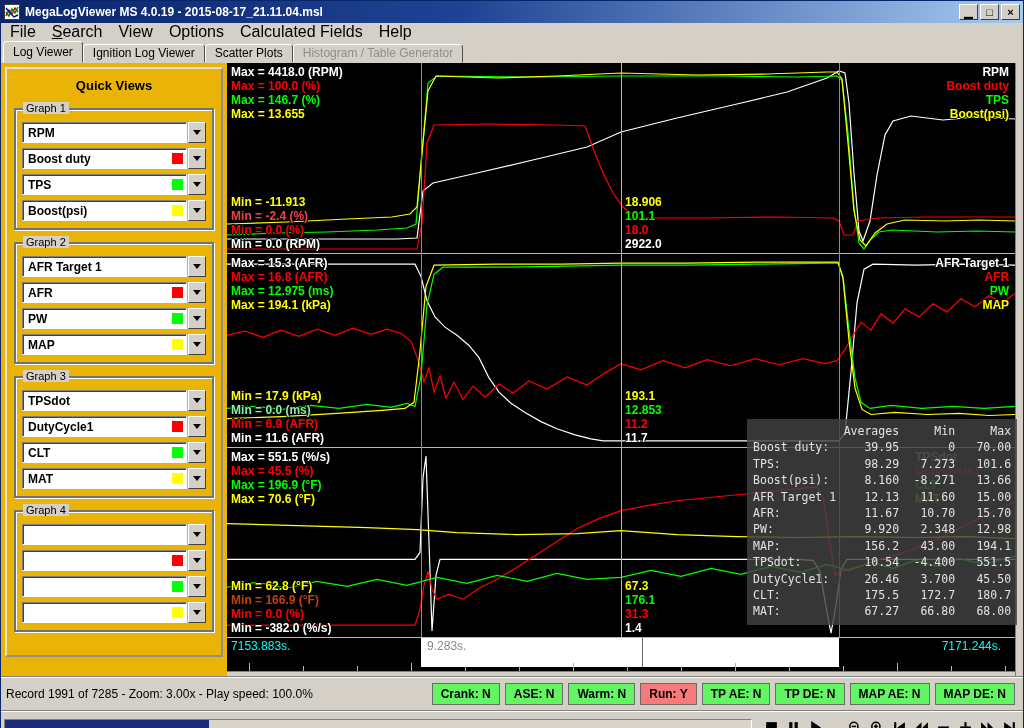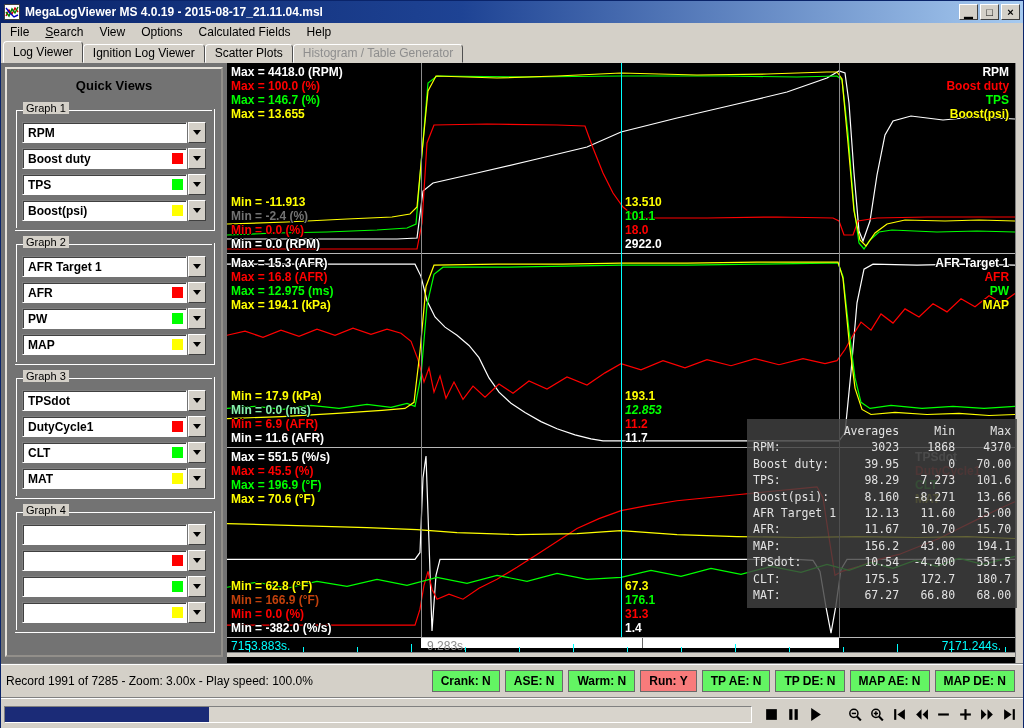--- a/index.html
+++ b/index.html
@@ -11,35 +11,35 @@
   .titlebar { height:22px; background:linear-gradient(90deg,#0a246a 0%,#1e4394 45%,#a6caf0 100%);
               display:flex; align-items:center; padding:0 3px; color:#fff;
               font-weight:bold; font-size:12px; flex:0 0 22px;}
   .title-text { margin-left:5px; flex:1; white-space:nowrap; }
   .win-btn { width:19px; height:16px; background:#d4d0c8; border:1px solid;
              border-color:#fff #404040 #404040 #fff; color:#000; font:bold 11px "Liberation Sans",sans-serif;
              display:flex; align-items:center; justify-content:center; margin-left:2px; }
 
   
   .menubar { height:18px; background:#d4d0c8; display:flex; align-items:center;
-             font-size:12px; padding-left:1px; flex:0 0 18px; }
+             font-size:16px; padding-left:1px; flex:0 0 18px; }
   .menu-item { padding:1px 8px; white-space:nowrap; }
 
   
   .tabbar { height:22px; background:#d4d0c8; display:flex; align-items:flex-end;
             padding-left:2px; flex:0 0 22px; }
   .tab { height:19px; line-height:17px; padding:0 9px; font-size:12px; background:#d4d0c8;
          border:1px solid; border-color:#fff #505050 #d4d0c8 #fff; border-radius:4px 4px 0 0;
          white-space:nowrap; }
   .tab.active { height:22px; line-height:20px; position:relative; z-index:2; }
   .tab.disabled { color:#8e8e8e; }
 
   
   .main { flex:0 0 600px; display:flex; }
-  .sidebar { width:228px; background:#737373; }
+  .sidebar { width:228px; background:#eab308; }
   .sidebar-panel { margin:4px 4px 0 4px; height:590px; border:2px outset #e6e2da; }
   .qv-title { text-align:center; font-weight:bold; font-size:13px; padding:9px 0 3px; }
   .group { position:relative; margin:12px 7px 4px 7px; padding:7px 0 2px;
            border:2px solid #737373; box-shadow:inset 1px 1px 0 #ffffff,1px 1px 0 #ffffff; }
   .group-label { position:absolute; top:-8px; left:7px; background:#d4d0c8; padding:0 3px; font-size:11px; }
   .combo { display:flex; height:21px; margin:5px 6px; }
   .combo-field { flex:1; background:#fff; border:1px solid #7f7f7f;
                  border-right-color:#fff; border-bottom-color:#fff;
                  box-shadow:inset 1px 1px 0 #404040;
                  display:flex; align-items:center; padding:0 3px 0 5px;
@@ -73,21 +73,21 @@
   
   .stats-table { position:absolute; left:520px; top:356px; width:270px; z-index:6;
                  background:rgba(66,66,66,0.82); color:#e2e2e2;
                  font:11.5px "DejaVu Sans Mono",monospace; padding:4px 6px 5px 6px; }
   .st-row { display:flex; line-height:16.4px; white-space:nowrap; }
   .st-name { flex:1; text-align:left; overflow:hidden; }
   .st-v { width:56px; text-align:right; flex:0 0 56px; }
   .st-v.w1 { width:60px; flex:0 0 60px; }
 
   
-  .timebar { position:relative; height:15px; background:#000; border-top:1px solid #b8b8b8;
+  .timebar { position:relative; height:34px; background:#000; border-top:1px solid #b8b8b8;
              font-size:12px; }
   .tb-band { position:absolute; left:194px; width:418px; top:0; bottom:4px; background:#fff; }
   .tb-start { position:absolute; left:4px; top:1px; color:#00ffff; z-index:2; }
   .tb-sel { position:absolute; left:200px; top:1px; color:#8a8a8a; z-index:2; }
   .tb-end { position:absolute; right:14px; top:1px; color:#00ffff; z-index:2; }
   .tb-marker { position:absolute; left:415px; top:0; bottom:4px; width:1px; background:#666; z-index:2; }
   .tick { position:absolute; bottom:0; width:1px; height:5px; background:#00ffff; z-index:3; }
   .graph-col-pad { height:5px; background:#d4d0c8; border-top:1px solid #808080; }
   .right-strip { width:8px; background:#d4d0c8; border-left:1px solid #808080; }
 
@@ -314,26 +314,26 @@
             <polyline points="0,161 60,159 120,156 165,154 183,151 190,144 195,90 201,28 209,13 270,15 330,13 394,10 470,12 540,11 600,9 610,9 615,16 621,80 627,148 633,177 639,183 648,170 660,161 678,157 718,158 752,157 788,158" fill="none" stroke="#ffff00" stroke-width="1.2"></polyline>
           </svg>
           <div class="labels max-labels">
             <div style="color: rgb(255, 255, 255);">Max = 4418.0 (RPM)</div>
             <div style="color: rgb(255, 0, 0);">Max = 100.0 (%)</div>
             <div style="color: rgb(0, 255, 0);">Max = 146.7 (%)</div>
             <div style="color: rgb(255, 255, 0);">Max = 13.655</div>
           </div>
           <div class="labels min-labels">
             <div style="color: rgb(255, 255, 0);">Min = -11.913</div>
-            <div style="color: #737373;">Min = -2.4 (%)</div>
+            <div style="color: #ef4444;">Min = -2.4 (%)</div>
             <div style="color: rgb(255, 0, 0);">Min = 0.0 (%)</div>
             <div style="color: rgb(255, 255, 255);">Min = 0.0 (RPM)</div>
           </div>
           <div class="labels cursor-labels">
-            <div style="color: rgb(255, 255, 0);">13.510</div>
+            <div style="color: rgb(255, 255, 0);">18.906</div>
             <div style="color: rgb(0, 255, 0);">101.1</div>
             <div style="color: rgb(255, 0, 0);">18.0</div>
             <div style="color: rgb(255, 255, 255);">2922.0</div>
           </div>
           <div class="legend">
             <div class="legend-item" style="color: rgb(255, 255, 255);">RPM</div>
             <div class="legend-item" style="color: rgb(255, 0, 0);">Boost duty</div>
             <div class="legend-item" style="color: rgb(0, 255, 0);">TPS</div>
             <div class="legend-item" style="color: rgb(255, 255, 0);">Boost(psi)</div>
           </div>
@@ -352,21 +352,21 @@
             <div style="color: rgb(255, 255, 0);">Max = 194.1 (kPa)</div>
           </div>
           <div class="labels min-labels">
             <div style="color: rgb(255, 255, 0);">Min = 17.9 (kPa)</div>
             <div style="color: #86efac;">Min = 0.0 (ms)</div>
             <div style="color: rgb(255, 0, 0);">Min = 6.9 (AFR)</div>
             <div style="color: rgb(255, 255, 255);">Min = 11.6 (AFR)</div>
           </div>
           <div class="labels cursor-labels">
             <div style="color: rgb(255, 255, 0);">193.1</div>
-            <div style="color: rgb(0, 255, 0); font-style: italic;">12.853</div>
+            <div style="color: rgb(0, 255, 0);">12.853</div>
             <div style="color: rgb(255, 0, 0);">11.2</div>
             <div style="color: rgb(255, 255, 255);">11.7</div>
           </div>
           <div class="legend">
             <div class="legend-item" style="color: rgb(255, 255, 255);">AFR Target 1</div>
             <div class="legend-item" style="color: rgb(255, 0, 0);">AFR</div>
             <div class="legend-item" style="color: rgb(0, 255, 0);">PW</div>
             <div class="legend-item" style="color: rgb(255, 255, 0);">MAP</div>
           </div>
         </div>
@@ -404,26 +404,20 @@
         </div>
 
       <div class="stats-table" id="stats-table">
           <div class="st-row">
             <span class="st-name"></span>
             <span class="st-v w1">Averages</span>
             <span class="st-v">Min</span>
             <span class="st-v">Max</span>
           </div>
           <div class="st-row">
-            <span class="st-name">RPM:</span>
-            <span class="st-v w1">3023</span>
-            <span class="st-v">1868</span>
-            <span class="st-v">4370</span>
-          </div>
-          <div class="st-row">
             <span class="st-name">Boost duty:</span>
             <span class="st-v w1">39.95</span>
             <span class="st-v">0</span>
             <span class="st-v">70.00</span>
           </div>
           <div class="st-row">
             <span class="st-name">TPS:</span>
             <span class="st-v w1">98.29</span>
             <span class="st-v">7.273</span>
             <span class="st-v">101.6</span>
@@ -440,30 +434,42 @@
             <span class="st-v">11.60</span>
             <span class="st-v">15.00</span>
           </div>
           <div class="st-row">
             <span class="st-name">AFR:</span>
             <span class="st-v w1">11.67</span>
             <span class="st-v">10.70</span>
             <span class="st-v">15.70</span>
           </div>
           <div class="st-row">
+            <span class="st-name">PW:</span>
+            <span class="st-v w1">9.920</span>
+            <span class="st-v">2.348</span>
+            <span class="st-v">12.98</span>
+          </div>
+          <div class="st-row">
             <span class="st-name">MAP:</span>
             <span class="st-v w1">156.2</span>
             <span class="st-v">43.00</span>
             <span class="st-v">194.1</span>
           </div>
           <div class="st-row">
             <span class="st-name">TPSdot:</span>
             <span class="st-v w1">10.54</span>
             <span class="st-v">-4.400</span>
             <span class="st-v">551.5</span>
+          </div>
+          <div class="st-row">
+            <span class="st-name">DutyCycle1:</span>
+            <span class="st-v w1">26.46</span>
+            <span class="st-v">3.700</span>
+            <span class="st-v">45.50</span>
           </div>
           <div class="st-row">
             <span class="st-name">CLT:</span>
             <span class="st-v w1">175.5</span>
             <span class="st-v">172.7</span>
             <span class="st-v">180.7</span>
           </div>
           <div class="st-row">
             <span class="st-name">MAT:</span>
             <span class="st-v w1">67.27</span>

